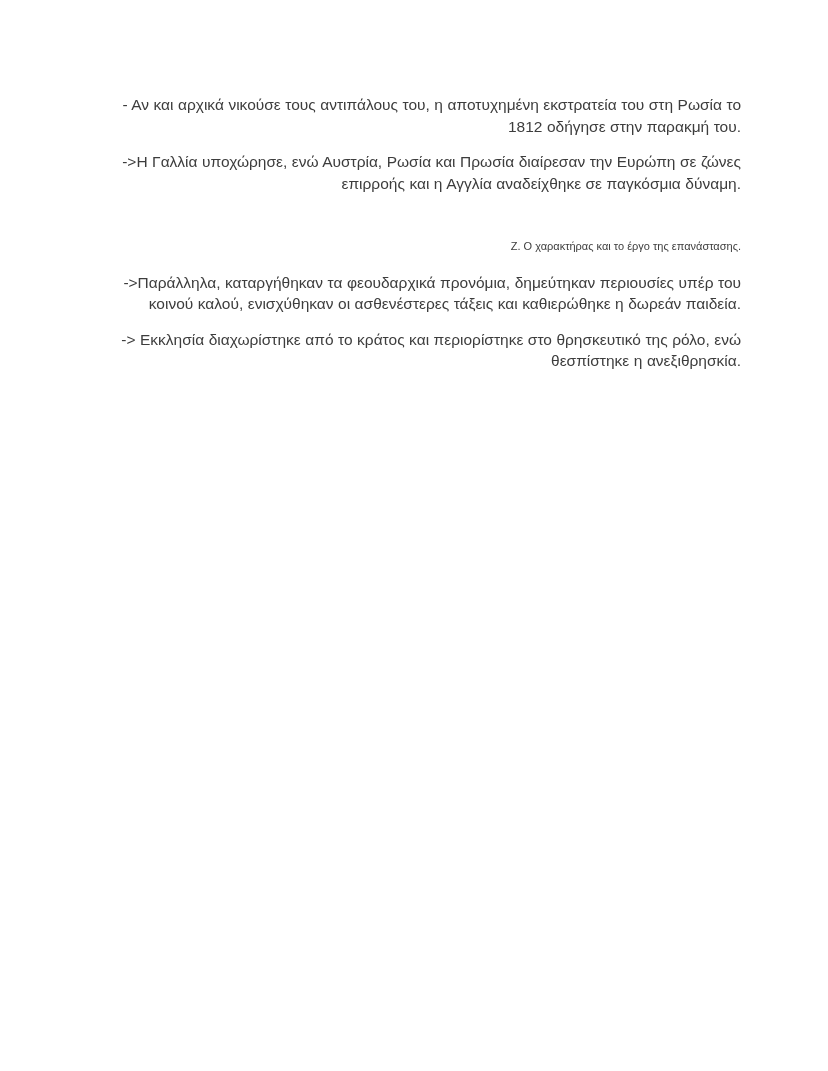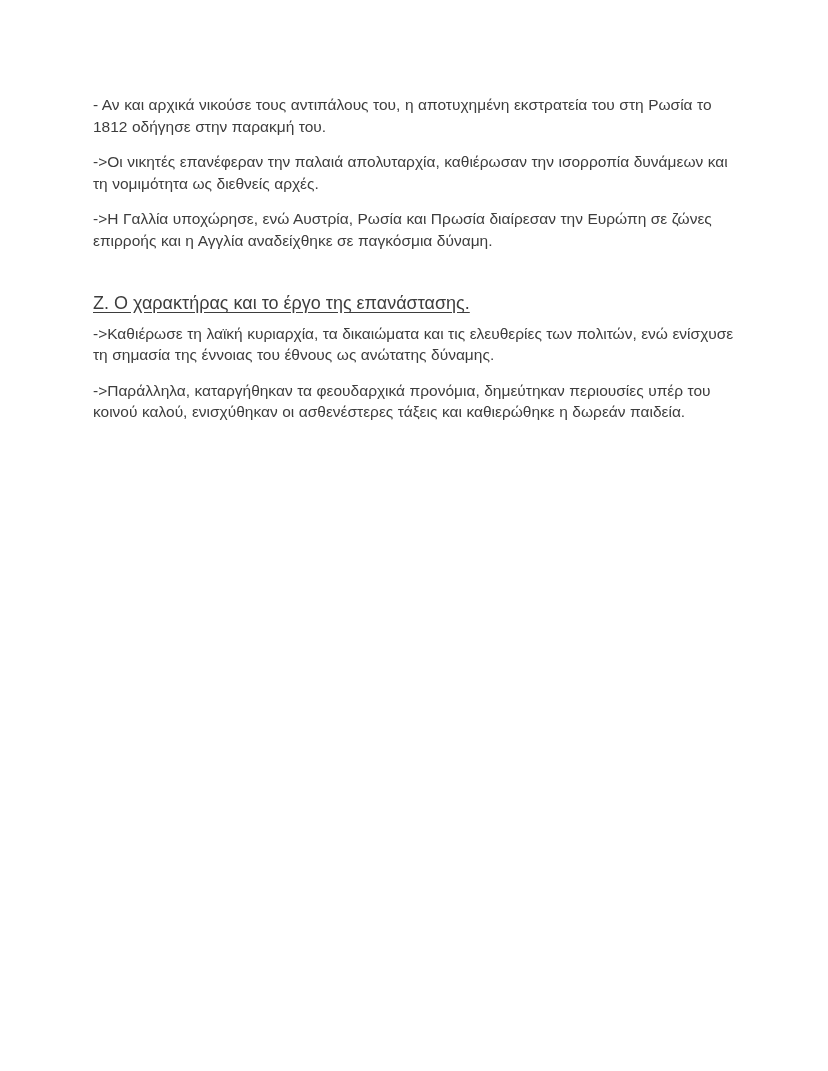--- a/index.html
+++ b/index.html
@@ -13,55 +13,54 @@
     overflow: hidden;
   }
   .page {
     box-sizing: border-box;
     width: 828px;
     height: 1071px;
     background: #ffffff;
     padding: 94px 87px 0 93px;
     font-family: "Liberation Sans", "DejaVu Sans", sans-serif;
     color: #3d3d3d;
+    text-align: right;
   }
   .doc-body {
     width: 648px;
   }
   .doc-body p {
     margin: 0 0 14px 0;
     font-size: 15.5px;
     line-height: 21.5px;
     font-weight: 400;
     white-space: pre-wrap;
     word-spacing: 0.2px;
   }
   .section-heading {
-    margin: 42px 0 8px 0;
-    font-size: 18px;
+    margin: 42px 0 14px 0;
+    font-size: 11px;
     line-height: 21.5px;
     font-weight: 400;
-    text-decoration: underline;
     text-underline-offset: 3px;
     white-space: pre-wrap;
   }
 </style>
 </head>
 <body>
 
 <div class="page">
   <div class="doc-body">
 
     <section>
       <p>- Αν και αρχικά νικούσε τους αντιπάλους του, η αποτυχημένη εκστρατεία του στη Ρωσία το 1812 οδήγησε στην παρακμή του.</p>
-      <p>-&gt;Οι νικητές επανέφεραν την παλαιά απολυταρχία, καθιέρωσαν την ισορροπία δυνάμεων και τη νομιμότητα ως διεθνείς αρχές.</p>
       <p>-&gt;Η Γαλλία υποχώρησε, ενώ Αυστρία, Ρωσία και Πρωσία διαίρεσαν την Ευρώπη σε ζώνες επιρροής και η Αγγλία αναδείχθηκε σε παγκόσμια δύναμη.</p>
     </section>
 
     <h2 class="section-heading">Ζ. Ο χαρακτήρας και το έργο της επανάστασης.</h2>
 
     <section>
-      <p>-&gt;Καθιέρωσε τη λαϊκή κυριαρχία, τα δικαιώματα και τις ελευθερίες των πολιτών, ενώ ενίσχυσε τη σημασία της έννοιας του έθνους ως ανώτατης δύναμης.</p>
       <p>-&gt;Παράλληλα, καταργήθηκαν τα φεουδαρχικά προνόμια, δημεύτηκαν περιουσίες υπέρ του κοινού καλού, ενισχύθηκαν οι ασθενέστερες τάξεις και καθιερώθηκε η δωρεάν παιδεία.</p>
+      <p>-&gt; Εκκλησία διαχωρίστηκε από το κράτος και περιορίστηκε στο θρησκευτικό της ρόλο, ενώ θεσπίστηκε η ανεξιθρησκία.</p>
     </section>
 
   </div>
 </div>
 
 </body></html>

